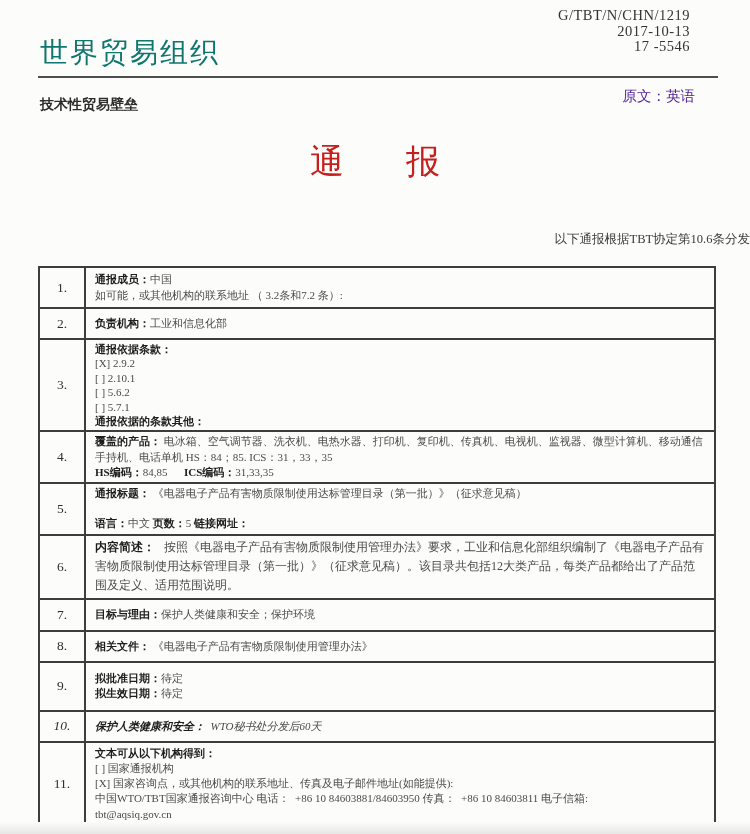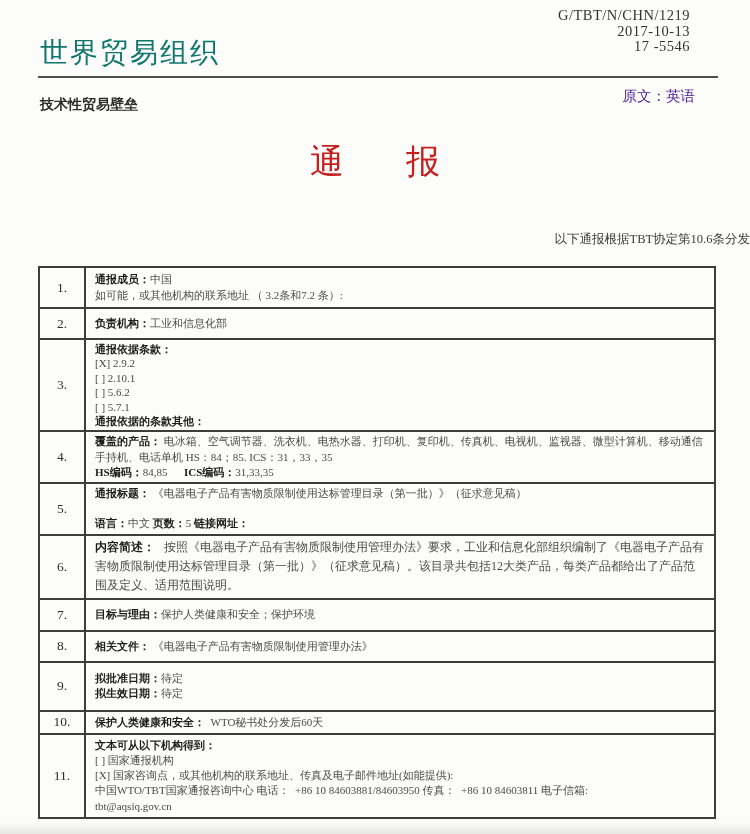--- a/index.html
+++ b/index.html
@@ -148,21 +148,21 @@
             <div class="line"><span class="b">相关文件：</span><span> 《电器电子产品有害物质限制使用管理办法》</span></div>
           </td>
         </tr>
         <tr class="r9" style="height: 49px;">
           <td class="num">9.</td>
           <td class="content">
             <div class="line"><span class="b">拟批准日期：</span><span>待定</span></div>
             <div class="line"><span class="b">拟生效日期：</span><span>待定</span></div>
           </td>
         </tr>
-        <tr class="r10" style="height: 23px;">
+        <tr class="r10" style="height: 31px; font-style: italic;">
           <td class="num">10.</td>
           <td class="content">
             <div class="line"><span class="b">保护人类健康和安全：</span><span>  WTO秘书处分发后60天</span></div>
           </td>
         </tr>
         <tr class="r11" style="height: 84px;">
           <td class="num">11.</td>
           <td class="content">
             <div class="line"><span class="b">文本可从以下机构得到：</span></div>
             <div class="line"><span>[ ] 国家通报机构</span></div>

